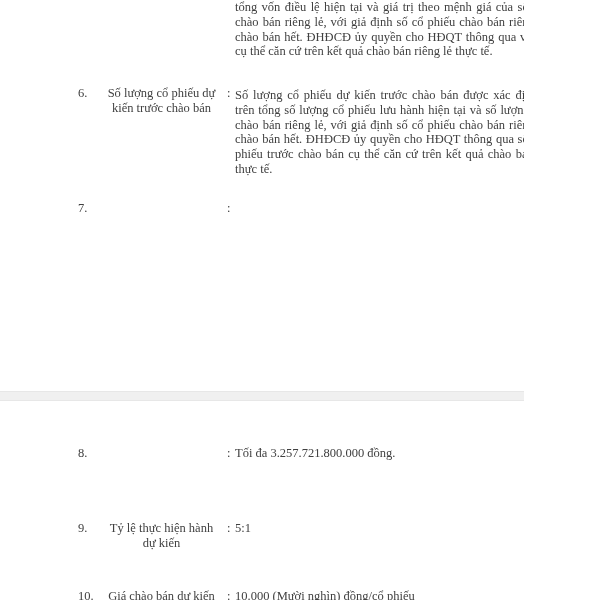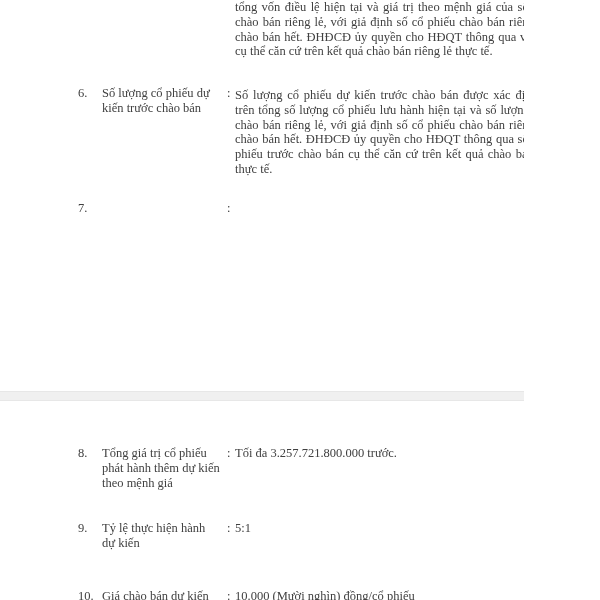--- a/index.html
+++ b/index.html
@@ -25,21 +25,21 @@
 
   .doc-item {
     position: absolute;
     left: 78px;
     width: 499px;
     display: grid;
     grid-template-columns: 24px 125px 8px 342px;
     align-items: start;
   }
   .doc-item .cell-num { grid-column: 1; }
-  .doc-item .cell-label { grid-column: 2; padding-right: 6px; }
+  .doc-item .cell-label { grid-column: 2; padding-right: 6px; text-align: center; }
   .doc-item .cell-colon { grid-column: 3; }
   .doc-item .cell-value { grid-column: 4; }
   .doc-item .desc { margin-top: 2px; text-align: justify; }
 
   .item-6 { top: 86px; }
   .item-7 { top: 201px; }
   .item-8 { top: 446px; }
   .item-9 { top: 521px; }
   .item-10 { top: 589px; }
 
@@ -90,24 +90,23 @@
   </div>
 
   <div class="doc-page-number scan">5</div>
 
   <div class="page-indicator">5/8</div>
 
   <div class="page-separator"></div>
 
   <div class="doc-item item-8 scan">
     <span class="cell-num">8.</span>
-    <span class="cell-label">Tổng giá trị cổ phiếu phát hành thêm dự kiến theo mệnh giá</span>
     <span class="cell-colon">:</span>
     <span class="cell-value">
-      <span>Tối đa 3.257.721.800.000 trước.</span>
+      <span>Tối đa 3.257.721.800.000 đồng.</span>
     </span>
   </div>
 
   <div class="doc-item item-9 scan">
     <span class="cell-num">9.</span>
     <span class="cell-label">Tỷ lệ thực hiện hành dự kiến</span>
     <span class="cell-colon">:</span>
     <span class="cell-value">
       <span>5:1</span>
     </span>

